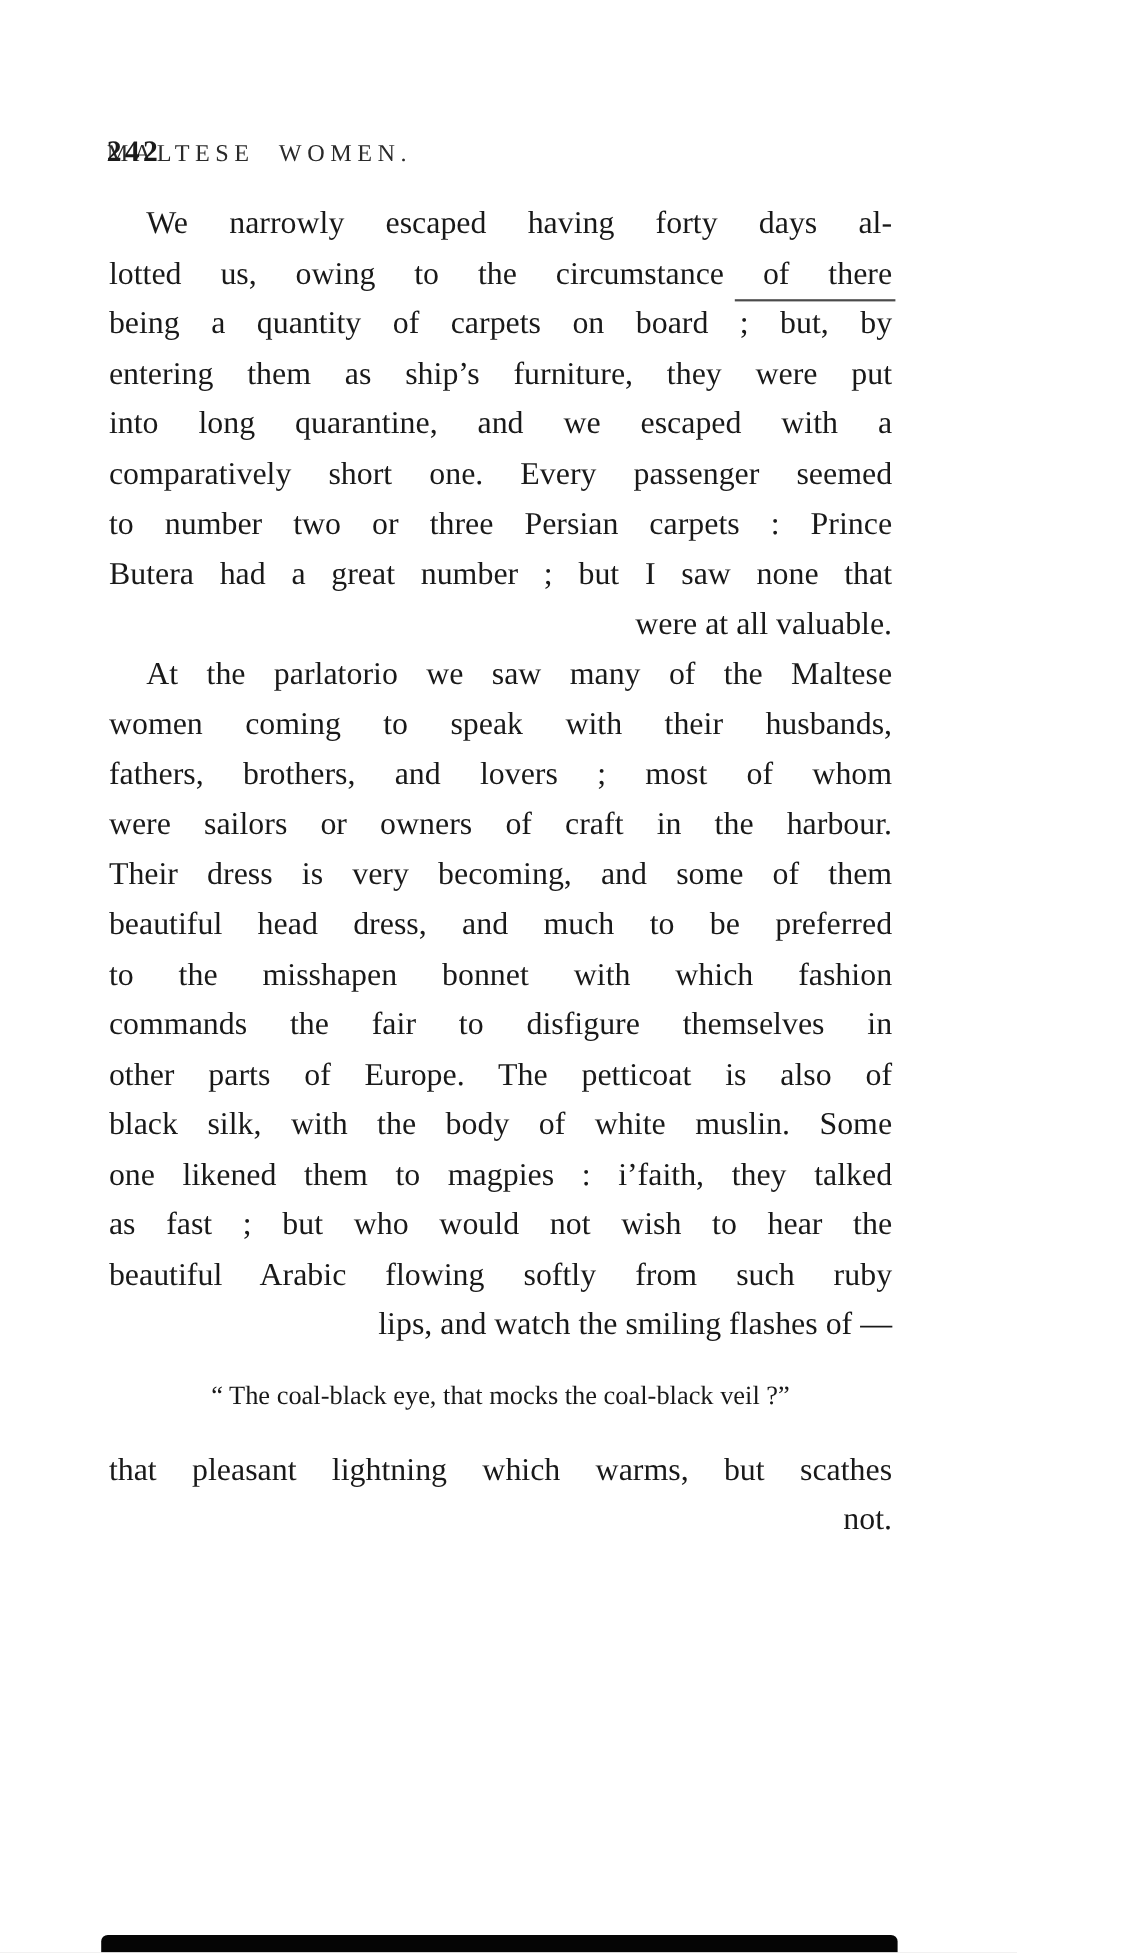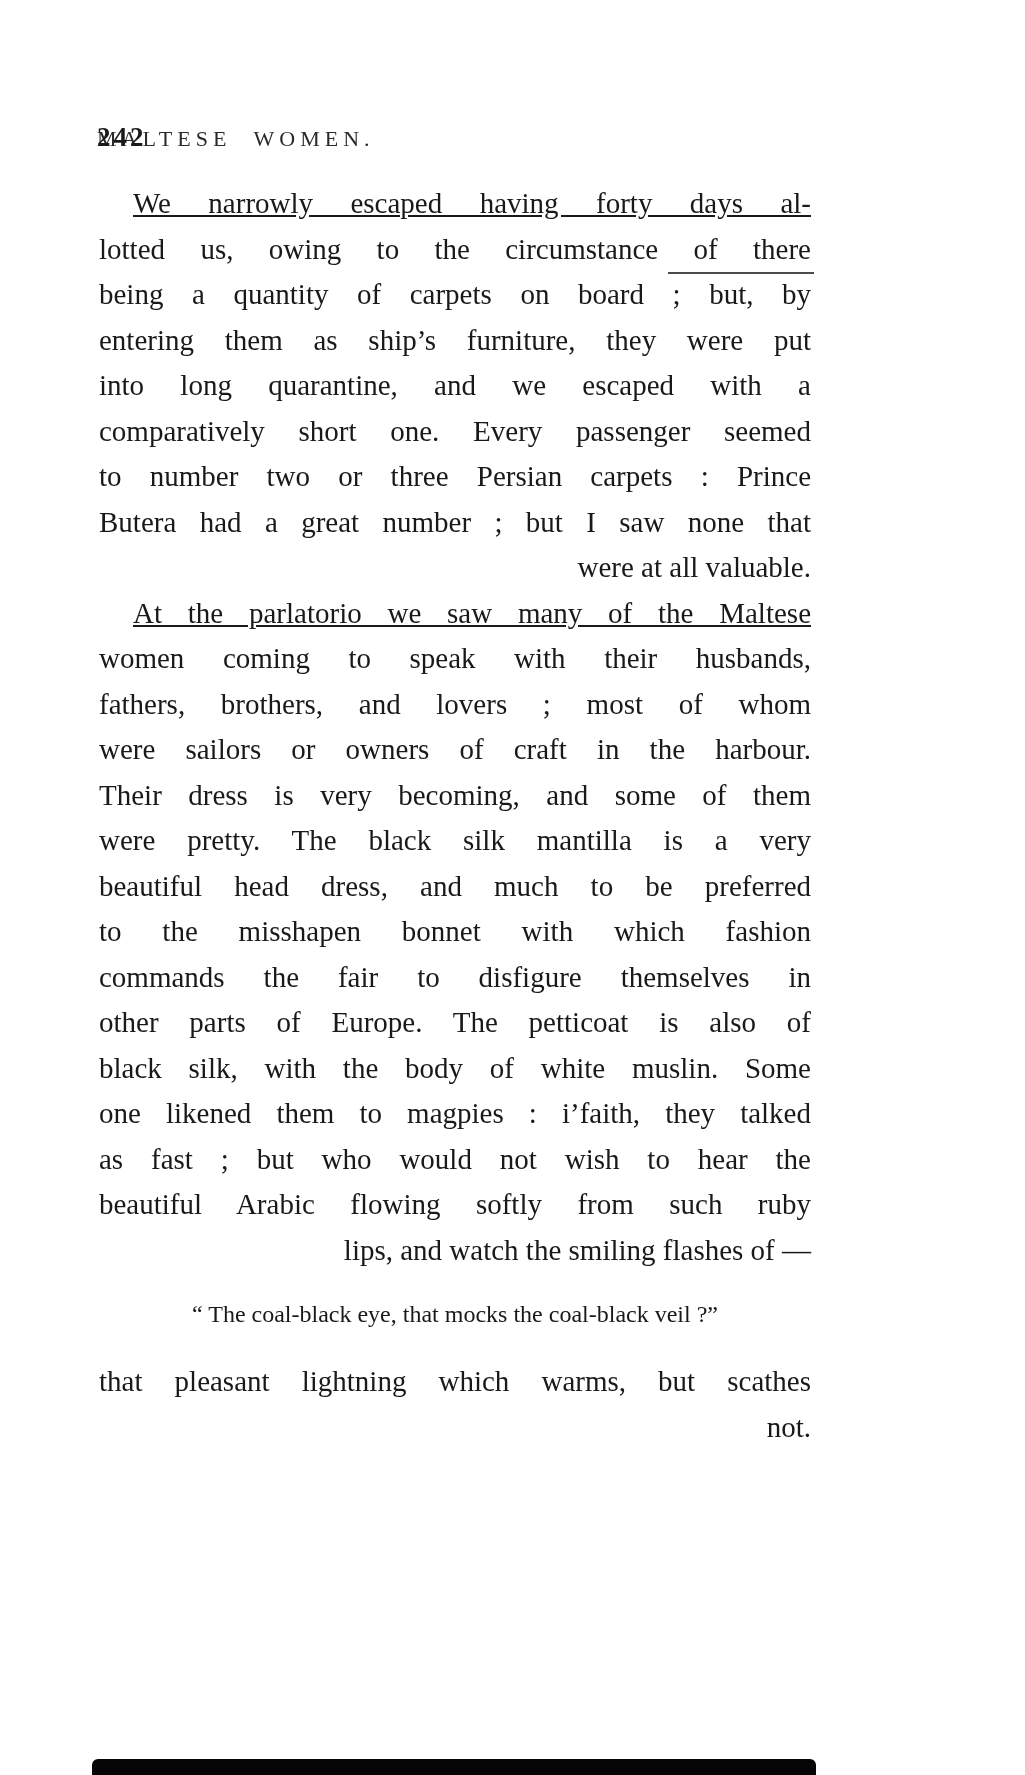--- a/index.html
+++ b/index.html
@@ -42,21 +42,21 @@
     top: 181px;
     left: 99px;
     width: 712px;
     font-size: 29px;
     line-height: 45.5px;
     color: #191919;
   }
   .para { margin: 0; }
   .line { text-align: right; }
   .jline { text-align: justify; text-align-last: justify; }
-  .indent { text-indent: 34px; text-decoration: underline; }
+  .indent { text-indent: 34px; }
   .para-quote {
     margin: 24px 0 28px 0;
     font-size: 24px;
     line-height: 34px;
     font-family: Liberation Serif, serif;
   }
   .para-quote .line { text-align: center; }
   .artifact-line {
     position: absolute;
     top: 272px;
@@ -96,21 +96,20 @@
         <div class="line jline">to number two or three Persian carpets : Prince</div>
         <div class="line jline">Butera had a great number ; but I saw none that</div>
         <div class="line">were at all valuable.</div>
       </div>
       <div class="para para-body">
         <div class="line jline indent">At the parlatorio we saw many of the Maltese</div>
         <div class="line jline">women coming to speak with their husbands,</div>
         <div class="line jline">fathers, brothers, and lovers ; most of whom</div>
         <div class="line jline">were sailors or owners of craft in the harbour.</div>
         <div class="line jline">Their dress is very becoming, and some of them</div>
-        <div class="line jline">were pretty. The black silk mantilla is a very</div>
         <div class="line jline">beautiful head dress, and much to be preferred</div>
         <div class="line jline">to the misshapen bonnet with which fashion</div>
         <div class="line jline">commands the fair to disfigure themselves in</div>
         <div class="line jline">other parts of Europe. The petticoat is also of</div>
         <div class="line jline">black silk, with the body of white muslin. Some</div>
         <div class="line jline">one likened them to magpies : i’faith, they talked</div>
         <div class="line jline">as fast ; but who would not wish to hear the</div>
         <div class="line jline">beautiful Arabic flowing softly from such ruby</div>
         <div class="line">lips, and watch the smiling flashes of —</div>
       </div>

